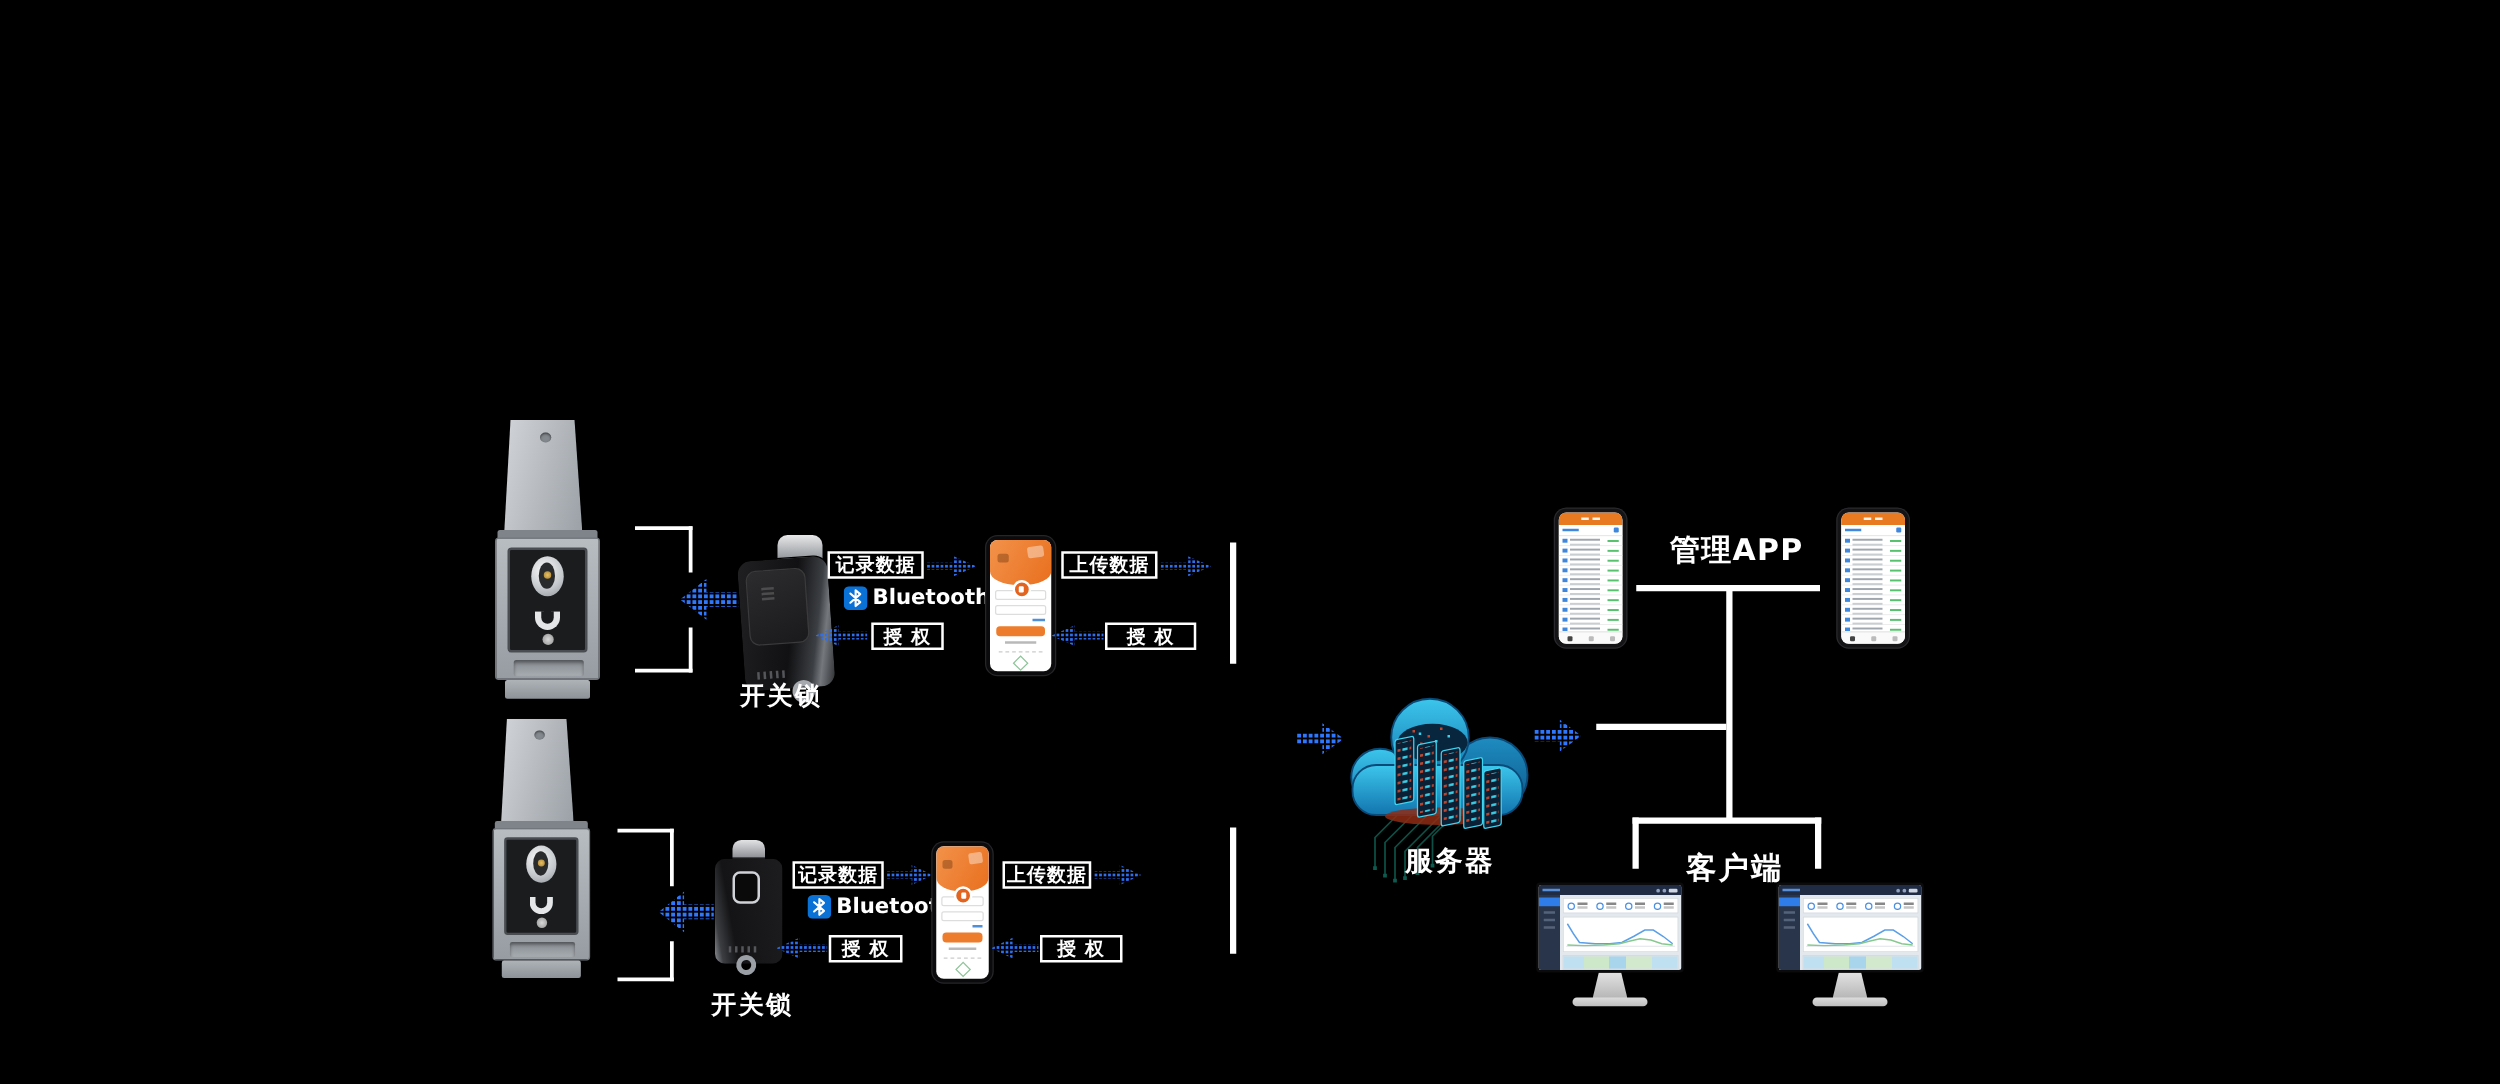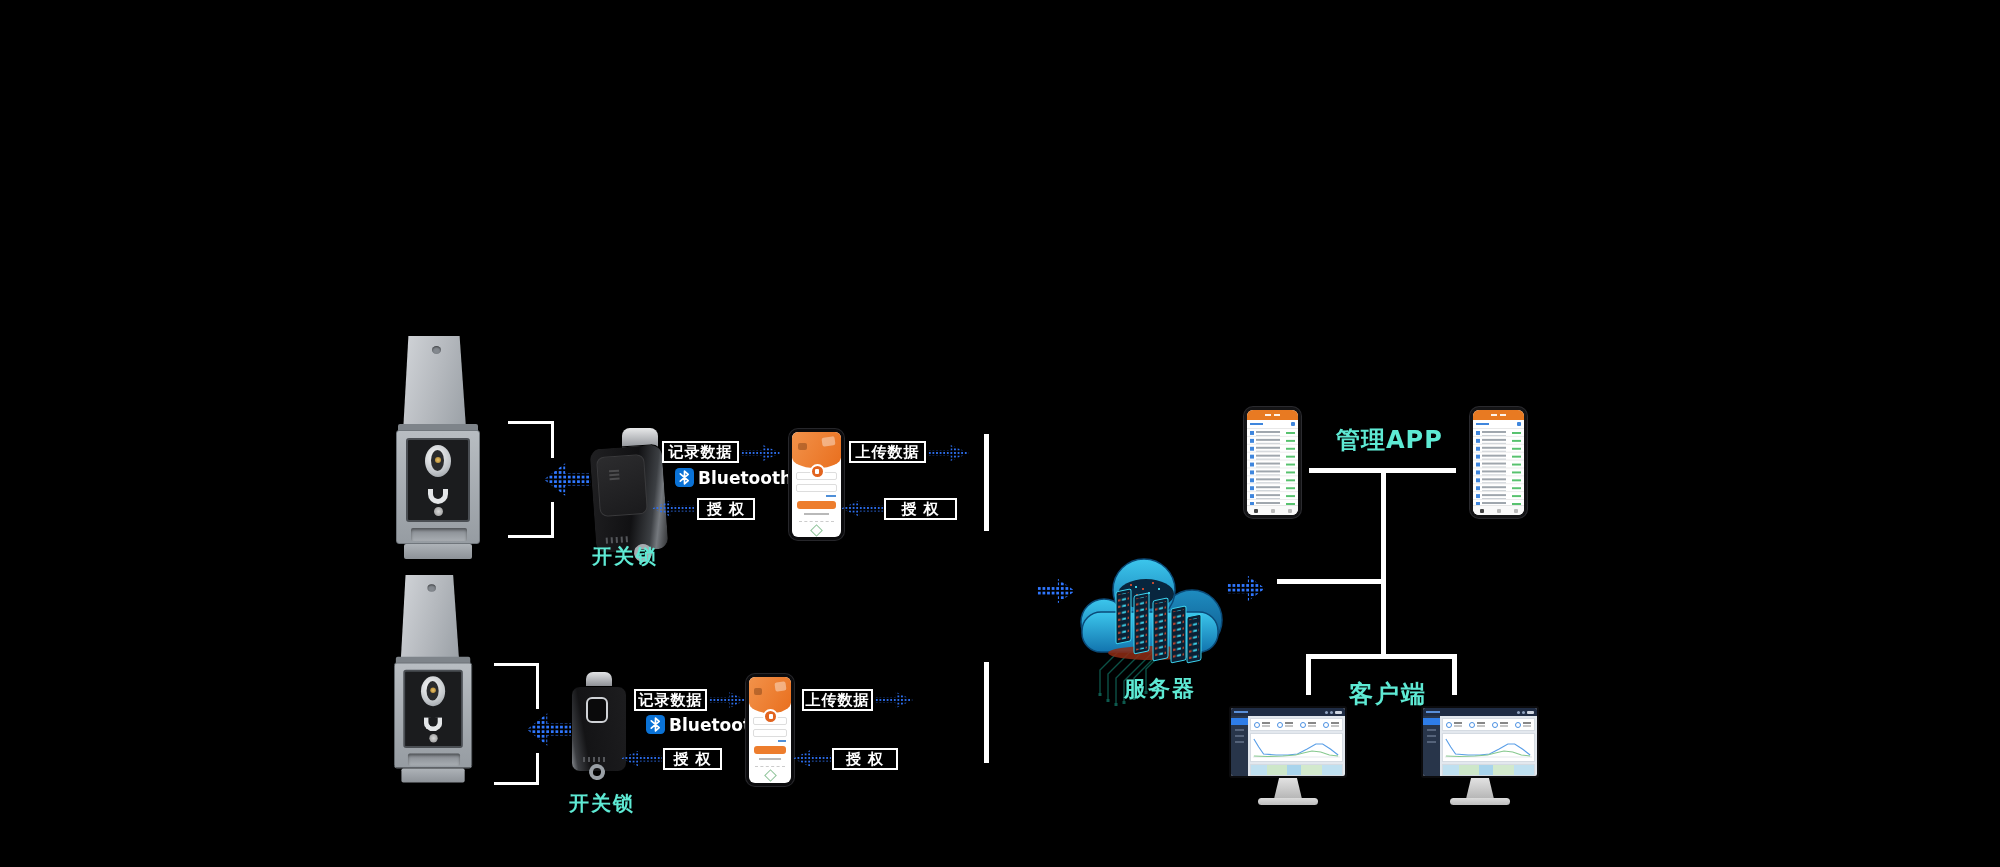--- a/index.html
+++ b/index.html
@@ -12,23 +12,23 @@
   
   .pxarrow{position:absolute;background-image:radial-gradient(circle,#2d6ff0 1.25px,transparent 1.35px);
            background-size:3.6px 3.6px;}
   .pxarrow.big{background-image:radial-gradient(circle,#2f77ff 1.7px,transparent 1.8px);background-size:4.6px 4.6px;}
   .pxarrow.r{clip-path:polygon(0 34%,55% 34%,55% 6%,100% 50%,55% 94%,55% 66%,0 66%);}
   .pxarrow.l{clip-path:polygon(100% 34%,45% 34%,45% 6%,0 50%,45% 94%,45% 66%,100% 66%);}
 
   
   .lbox{position:absolute;display:flex;align-items:center;justify-content:center;border:2px solid #fff;
         background:#000;color:#fff;font-weight:bold;font-size:15px;letter-spacing:1px;box-sizing:border-box;white-space:nowrap;}
-  .cnlabel{position:absolute;color:#5eead4;font-weight:bold;letter-spacing:2px;white-space:nowrap;}
-
-  .btrow{position:absolute;display:flex;align-items:flex-start;gap:4px;}
+  .cnlabel{position:absolute;color:#ffffff;font-weight:bold;letter-spacing:2px;white-space:nowrap;}
+
+  .btrow{position:absolute;display:flex;align-items:flex-end;gap:4px;}
   .btrow .bttext{color:#fff;font-weight:bold;font-size:17px;letter-spacing:0;}
 
   .bracket{position:absolute;border:3px solid #fff;border-left:none;box-sizing:border-box;background:transparent;}
 
   
   .lock{position:absolute;width:84px;height:226px;}
   .lock .lid{position:absolute;left:6px;top:0;width:64px;height:92px;
     background:linear-gradient(105deg,#d2d5d9 0%,#b4b8bd 55%,#9aa0a6 100%);
     clip-path:polygon(10% 0,90% 0,100% 100%,2% 100%);}
   .lock .liddot{position:absolute;left:36px;top:10px;width:9px;height:8px;border-radius:50%;

